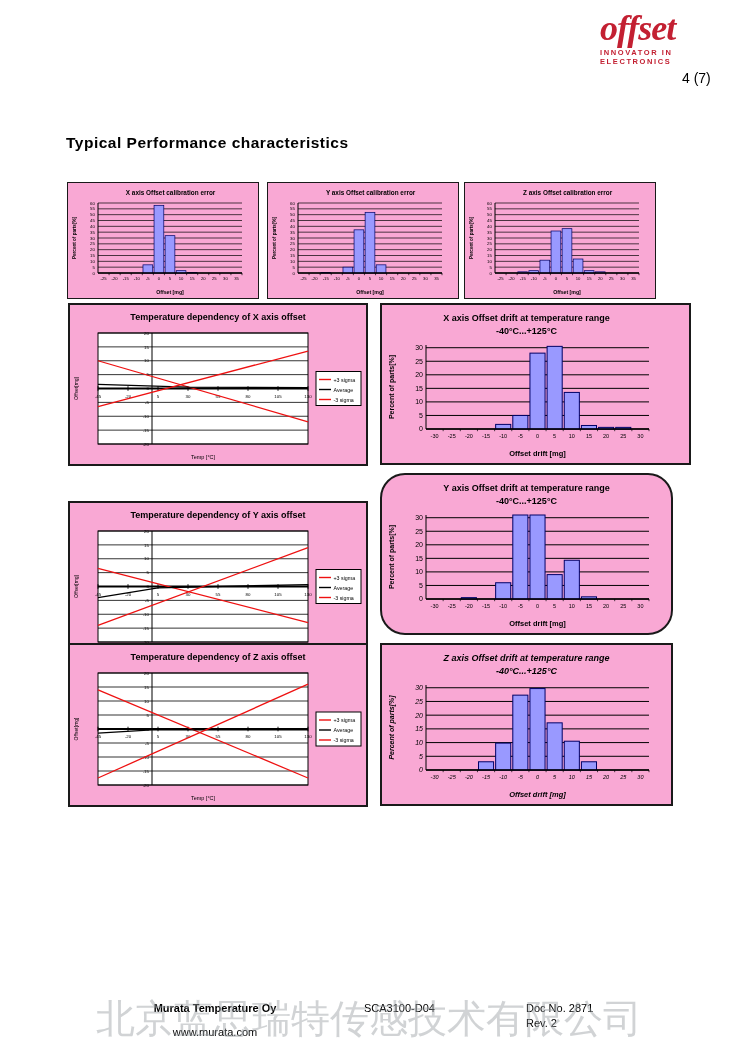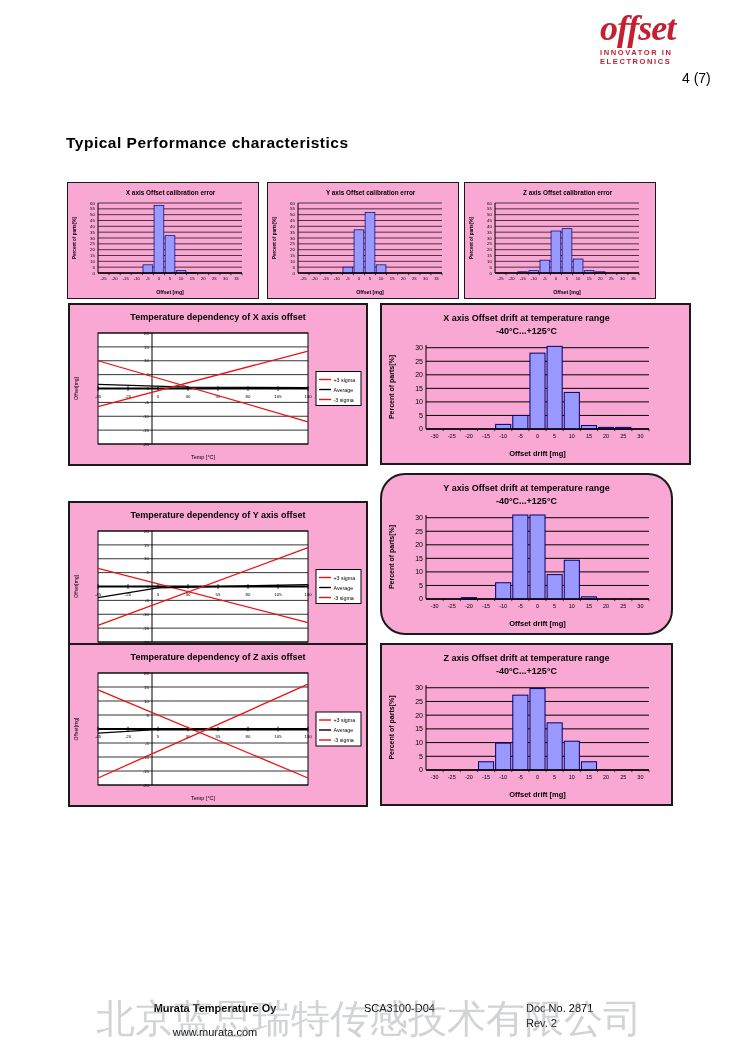--- a/index.html
+++ b/index.html
@@ -496,21 +496,21 @@
         <text x="133" y="155" font-size="5.5" text-anchor="middle" fill="#000" font-family="&quot;Liberation Sans&quot;,sans-serif">Temp [°C]</text>
         <text x="8" y="84" font-size="5" text-anchor="middle" fill="#000" font-family="&quot;Liberation Sans&quot;,sans-serif" transform="rotate(-90 8 84)">Offset[mg]</text>
         <rect x="246" y="67" width="45" height="34" fill="#fff" stroke="#000" stroke-width="1"></rect>
         <line x1="249" y1="75" x2="261" y2="75" stroke="#ee1111" stroke-width="1.4"></line>
         <text x="263.5" y="77" font-size="5.3" text-anchor="start" fill="#000" font-family="&quot;Liberation Sans&quot;,sans-serif">+3 sigma</text>
         <line x1="249" y1="85" x2="261" y2="85" stroke="#000000" stroke-width="1.4"></line>
         <text x="263.5" y="87" font-size="5.3" text-anchor="start" fill="#000" font-family="&quot;Liberation Sans&quot;,sans-serif">Average</text>
         <line x1="249" y1="95" x2="261" y2="95" stroke="#ee1111" stroke-width="1.4"></line>
         <text x="263.5" y="97" font-size="5.3" text-anchor="start" fill="#000" font-family="&quot;Liberation Sans&quot;,sans-serif">-3 sigma</text>
       </svg></div>
-  <div class="chart-box" style="left:380px;top:643px;width:293px;height:163px;"><svg width="289" height="159" viewBox="0 0 289 159">
+  <div class="chart-box" style="left:380px;top:643px;width:293px;height:163px;font-style:italic;"><svg width="289" height="159" viewBox="0 0 289 159">
         <text x="144.5" y="16" font-size="9" text-anchor="middle" fill="#000" font-family="&quot;Liberation Sans&quot;,sans-serif" font-weight="bold">Z axis Offset drift at temperature range</text>
         <text x="144.5" y="29" font-size="9" text-anchor="middle" fill="#000" font-family="&quot;Liberation Sans&quot;,sans-serif" font-weight="bold">-40°C...+125°C</text>
         <line x1="44" y1="125" x2="267" y2="125" stroke="#000000" stroke-width="1"></line>
         <text x="41" y="127.4" font-size="7" text-anchor="end" fill="#000" font-family="&quot;Liberation Sans&quot;,sans-serif">0</text>
         <line x1="44" y1="111.29032258064517" x2="267" y2="111.29032258064517" stroke="#000000" stroke-width="1"></line>
         <text x="41" y="113.69032258064517" font-size="7" text-anchor="end" fill="#000" font-family="&quot;Liberation Sans&quot;,sans-serif">5</text>
         <line x1="44" y1="97.58064516129032" x2="267" y2="97.58064516129032" stroke="#000000" stroke-width="1"></line>
         <text x="41" y="99.98064516129033" font-size="7" text-anchor="end" fill="#000" font-family="&quot;Liberation Sans&quot;,sans-serif">10</text>
         <line x1="44" y1="83.87096774193549" x2="267" y2="83.87096774193549" stroke="#000000" stroke-width="1"></line>
         <text x="41" y="86.2709677419355" font-size="7" text-anchor="end" fill="#000" font-family="&quot;Liberation Sans&quot;,sans-serif">15</text>

